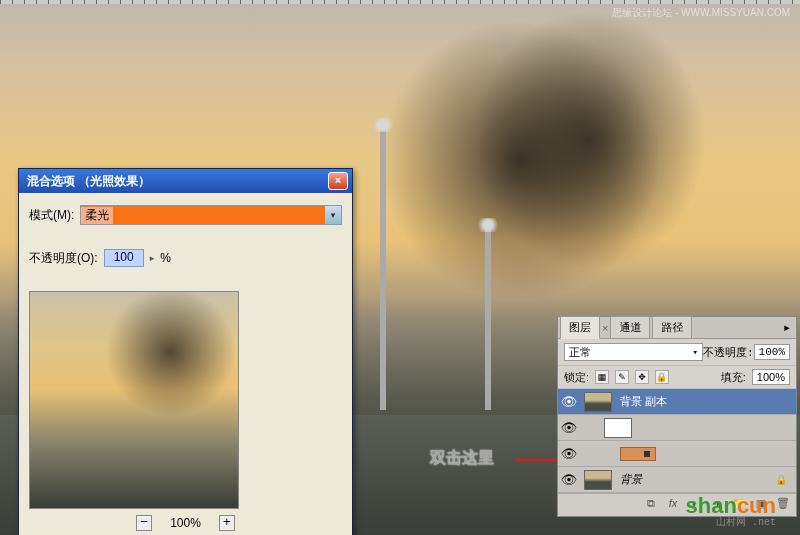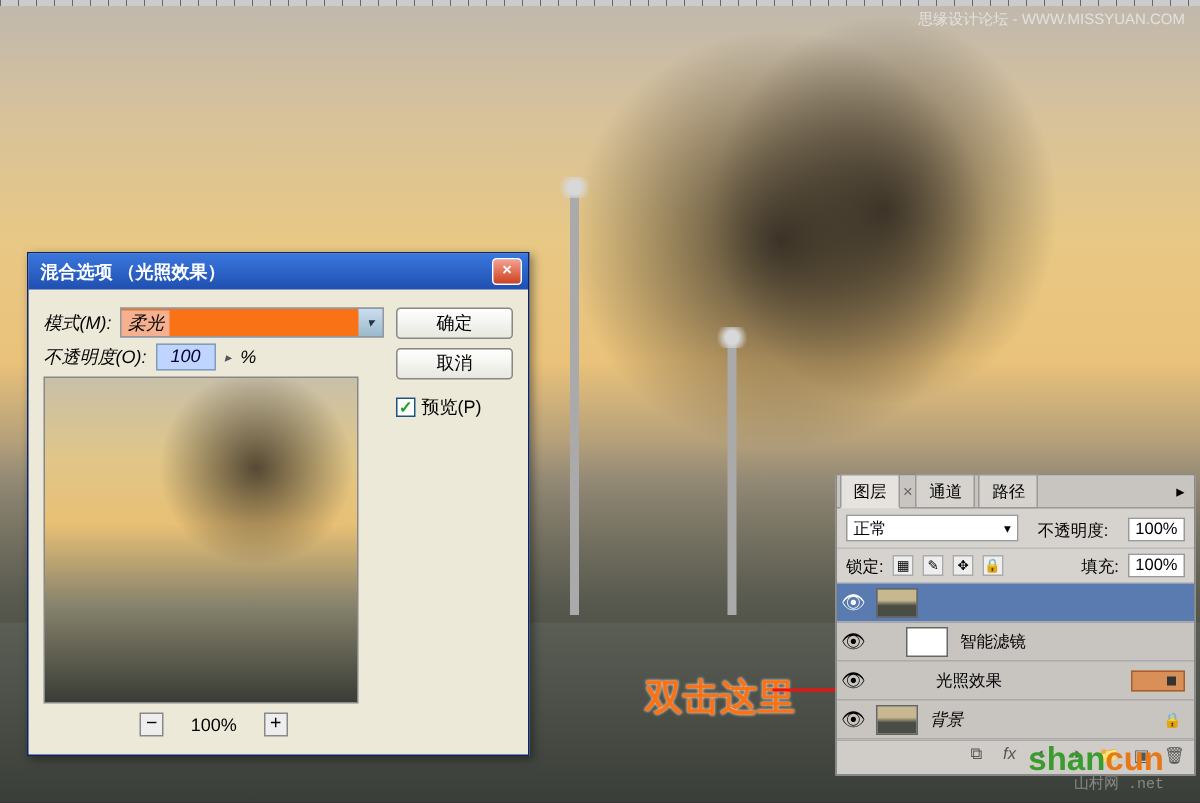--- a/index.html
+++ b/index.html
@@ -13,58 +13,58 @@
 .lamp { position: absolute; width: 6px; background: #aaa; }
 .lamp::before { content: ""; position: absolute; top: -12px; left: -10px; width: 26px; height: 14px; background: radial-gradient(circle, #d8d8d8 30%, transparent 70%); }
 .road { position: absolute; bottom: 0; left: 0; right: 0; height: 120px; background: linear-gradient(to bottom, #5a5e55 0%, #3a3e38 100%); }
 
 .dialog { position: absolute; left: 18px; top: 168px; width: 335px; background: #ece9d8; border: 1px solid #0a246a; box-shadow: 2px 2px 6px rgba(0,0,0,0.4); }
 .titlebar { height: 24px; background: linear-gradient(to bottom, #3b77dd, #1f4fb0); color: #fff; font-weight: bold; display: flex; align-items: center; padding: 0 4px 0 8px; }
 .titlebar span { flex: 1; }
 .close-btn { width: 20px; height: 18px; background: linear-gradient(to bottom, #f5a090, #d04020); border: 1px solid #fff; border-radius: 3px; color: #fff; text-align: center; line-height: 14px; font-size: 11px; font-weight: bold; cursor: pointer; }
 .dialog-body { padding: 12px 10px; display: flex; gap: 8px; }
 .dcol-left { flex: 1; }
-.row { display: flex; align-items: center; gap: 6px; margin-bottom: 4px; font-style: italic; }
+.row { display: flex; align-items: center; gap: 6px; margin-bottom: 24px; }
 .row label { }
 .select-box { display: inline-flex; align-items: center; border: 1px solid #7f9db9; background: #f97316; height: 20px; flex: 1; }
 .select-hl { background: #f5b090; padding: 0 4px; }
 .select-arrow { width: 16px; height: 18px; background: linear-gradient(#cde, #9bc); display: flex; align-items: center; justify-content: center; font-size: 9px; color: #234; }
 .num-box { width: 40px; height: 18px; border: 1px solid #7f9db9; background: #bfd4ff; color: #003; text-align: center; }
 .preview-box { width: 210px; height: 218px; border: 1px solid #888; background: linear-gradient(to bottom, #c9c0a8 0%, #e0c688 25%, #e8c075 45%, #87836c 70%, #3a3d36 100%); position: relative; overflow: hidden; }
 .preview-tree { position: absolute; top: 0; left: 40px; right: 0; height: 150px; background: radial-gradient(ellipse 90px 90px at 60% 40%, rgba(30,25,20,0.72), transparent 72%); }
 .zoom-ctrl { display: flex; align-items: center; justify-content: center; gap: 18px; margin-top: 6px; }
 .zoom-btn { width: 16px; height: 16px; border: 1px solid #888; background: #eee; text-align: center; line-height: 12px; cursor: pointer; font-size: 13px; }
 .dcol-right { width: 78px; display: flex; flex-direction: column; gap: 6px; }
 .dlg-btn { height: 21px; border: 1px solid #888; background: linear-gradient(#fff, #e8e8e0); border-radius: 3px; cursor: pointer; font-size: 12px; }
 .chk-row { display: flex; align-items: center; gap: 4px; margin-top: 4px; }
 .chkbox { width: 13px; height: 13px; border: 1px solid #1c5180; background: #fff; display: flex; align-items: center; justify-content: center; color: #21a121; font-size: 11px; font-weight: bold; }
 
 .layers-panel { position: absolute; right: 3px; top: 316px; width: 240px; background: #d6d3ce; border: 1px solid #888; font-size: 11px; }
 .lp-tabs { display: flex; align-items: center; height: 22px; background: #c8c5c0; border-bottom: 1px solid #999; }
 .lp-tab { padding: 3px 8px; border: 1px solid #999; background: #d6d3ce; margin-left: 2px; cursor: pointer; }
 .lp-tab.active { background: #e6e3de; border-bottom-color: #e6e3de; font-weight: normal; }
 .lp-close { margin: 0 2px 0 auto; width: 14px; text-align: center; cursor: pointer; }
-.lp-opts { display: flex; align-items: flex-end; gap: 13px; padding: 4px 6px; border-bottom: 1px solid #bbb; }
+.lp-opts { display: flex; align-items: center; gap: 0; padding: 4px 6px; border-bottom: 1px solid #bbb; font-family: Liberation Mono, monospace; }
 .lp-select { flex: 1; height: 18px; border: 1px solid #999; background: #fff; padding: 0 4px; display: flex; align-items: center; justify-content: space-between; }
 .lp-lock { display: flex; align-items: center; gap: 6px; padding: 3px 6px; border-bottom: 1px solid #bbb; }
 .lock-ico { width: 14px; height: 14px; border: 1px solid #aaa; background: #eee; font-size: 9px; text-align: center; line-height: 12px; }
 .lp-list { background: #c8c5c0; }
 .layer-item { display: flex; align-items: center; height: 26px; border-bottom: 1px solid #aaa; }
 .layer-item.sel { background: #5a7bb0; color: #fff; }
 .eye { width: 22px; text-align: center; font-size: 13px; }
 .thumb { width: 28px; height: 20px; border: 1px solid #666; margin: 0 4px; background: linear-gradient(to bottom, #c8b890 40%, #4a4d45 60%); }
 .thumb.white { background: #fff; }
 .layer-label { flex: 1; padding-left: 4px; }
 .indent { width: 20px; }
 .fxslider { width: 36px; height: 14px; background: #d89058; margin-right: 6px; border: 1px solid #a56030; position: relative; }
 .fxslider::after { content: ""; position: absolute; top: 3px; left: 23px; width: 6px; height: 6px; background: #333; }
 .lp-footer { display: flex; align-items: center; justify-content: flex-end; gap: 4px; padding: 3px 4px; background: #d0cdc8; border-top: 1px solid #aaa; }
 .ft-ico { width: 18px; height: 16px; font-size: 11px; text-align: center; color: #555; cursor: pointer; }
 
-.anno { position: absolute; left: 430px; top: 448px; color: #f97316; font-weight: bold; font-size: 25px; font-family: SimSun; text-shadow: 0 0 2px #fff; }
+.anno { position: absolute; left: 430px; top: 448px; color: #a3a3a3; font-weight: bold; font-size: 16px; font-family: SimSun; text-shadow: 0 0 2px #fff; }
 .arrow-line { position: absolute; left: 515px; top: 459px; width: 190px; height: 2px; background: #f01010; }
 .arrow-line::after { content: ""; position: absolute; right: -2px; top: -4px; border: 5px solid transparent; border-left: 10px solid #f01010; }
 
 .wm1 { position: absolute; top: 6px; right: 10px; color: #e8e8e8; font-size: 10px; opacity: 0.85; }
 .wm2 { position: absolute; bottom: 6px; right: 24px; font-family: Arial; font-weight: bold; font-size: 22px; }
 .wm2 .g { color: #3a9b2f; } .wm2 .o { color: #e77817; }
 .wm2 .sub { font-size: 10px; color: #888; font-weight: normal; display: block; text-align: right; margin-top: -4px; font-family: Liberation Mono, monospace; }
 .ruler { position: absolute; top: 0; left: 0; right: 0; height: 4px; background: repeating-linear-gradient(to right, #666 0 1px, #ccc 1px 12px); }
 </style>
 </head>
@@ -104,28 +104,20 @@
       </div>
       <div class="preview-box">
         <div class="preview-tree"></div>
       </div>
       <div class="zoom-ctrl">
         <div class="zoom-btn">−</div>
         <span>100%</span>
         <div class="zoom-btn">+</div>
       </div>
     </div>
-    <div class="dcol-right">
-      <button class="dlg-btn">确定</button>
-      <button class="dlg-btn">取消</button>
-      <div class="chk-row">
-        <div class="chkbox">✓</div>
-        <span>预览(P)</span>
-      </div>
-    </div>
   </div>
 </div>
 
 <div class="anno">双击这里</div>
 <div class="arrow-line"></div>
 
 <div class="layers-panel">
   <div class="lp-tabs">
     <div class="lp-tab active">图层</div>
     <span style="margin-left:2px;color:#666">×</span>
@@ -148,32 +140,31 @@
     <div class="lock-ico">✥</div>
     <div class="lock-ico">🔒</div>
     <span style="flex:1"></span>
     <span>填充:</span>
     <span style="border:1px solid #999;background:#fff;padding:1px 4px">100%</span>
   </div>
   <div class="lp-list">
     <div class="layer-item sel">
       <div class="eye">👁</div>
       <div class="thumb"></div>
+      <div class="layer-label">背景 副本</div>
     </div>
     <div class="layer-item">
       <div class="eye">👁</div>
       <div class="indent"></div>
       <div class="thumb white"></div>
-      <div class="layer-label">智能滤镜</div>
     </div>
     <div class="layer-item">
       <div class="eye">👁</div>
       <div class="indent"></div>
         <div class="indent"></div>
-      <div class="layer-label">光照效果</div>
       <div class="fxslider"></div>
     </div>
     <div class="layer-item">
       <div class="eye">👁</div>
       <div class="thumb"></div>
       <div class="layer-label" style="font-style:italic">背景</div>
       <span style="margin-right:8px;font-size:10px">🔒</span>
     </div>
   </div>
   <div class="lp-footer">

